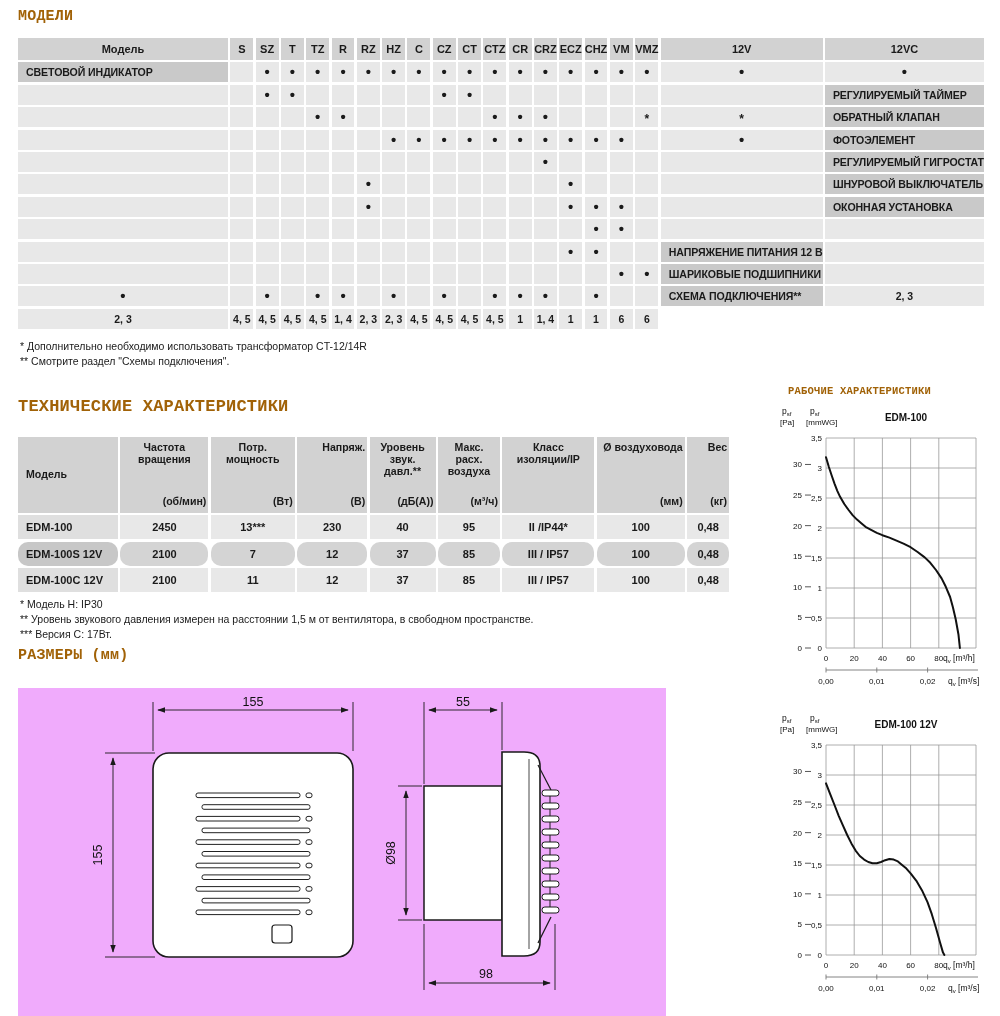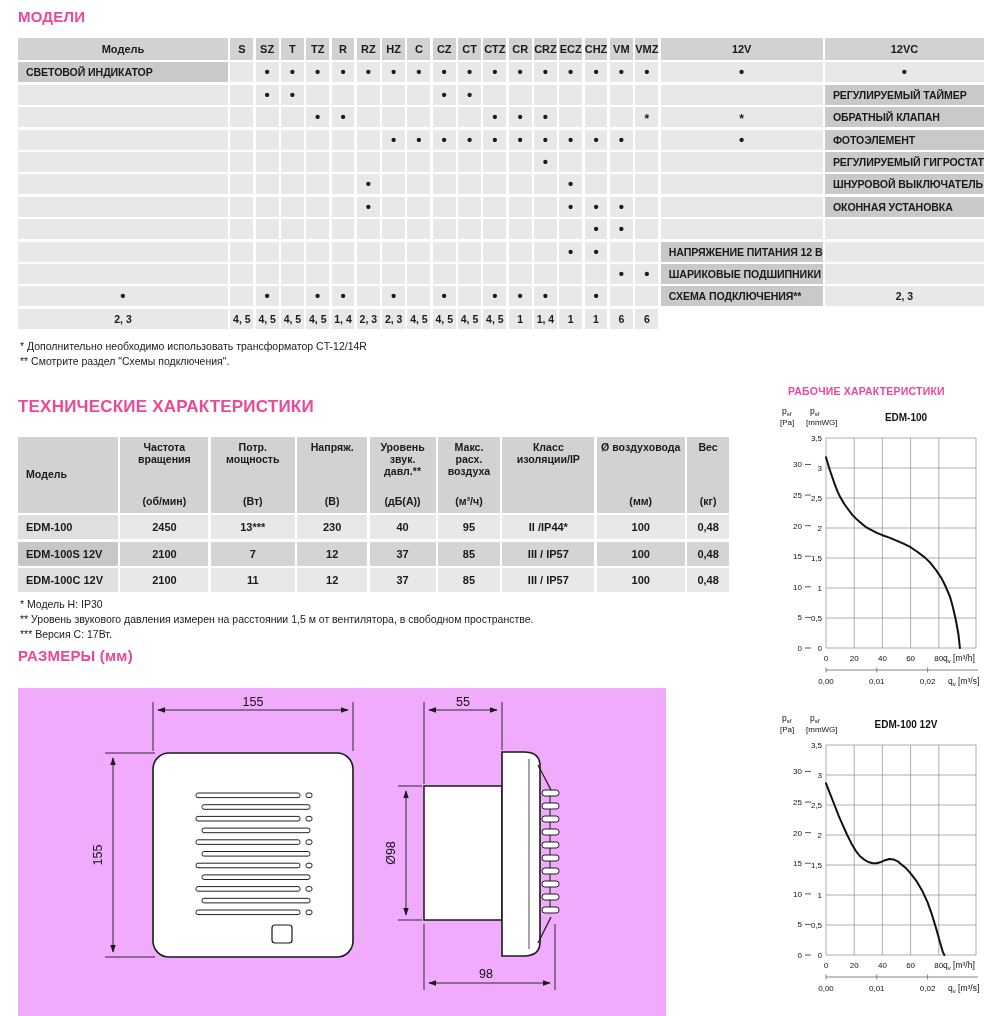--- a/index.html
+++ b/index.html
@@ -1,18 +1,18 @@
 <!DOCTYPE html>
 <html><head>
 <meta charset="utf-8">
 <style>
   html,body{margin:0;padding:0;background:#fff;}
   .page{position:relative;width:1000px;height:1016px;background:#fff;overflow:hidden;
         font-family:"Liberation Sans","DejaVu Sans",sans-serif;color:#1a1a1a;}
-  .sec-title{position:absolute;font-weight:800;color:#ec4899;letter-spacing:.2px;}
+  .sec-title{position:absolute;font-weight:800;color:#a16207;letter-spacing:.2px;font-family:Liberation Mono, monospace;}
   .t1{left:18px;top:8px;font-size:15px;}
   .t2{left:18px;top:397px;font-size:17px;}
   .t3{left:18px;top:647px;font-size:15px;}
   .t4{left:788px;top:385px;font-size:10.5px;font-weight:800;}
 
   
   .models-table{position:absolute;left:18px;top:38px;width:966px;display:grid;
     grid-template-columns:210px repeat(19,1fr);grid-template-rows:22px repeat(12,20px);
     gap:2.4px;}
   .mh{background:#d2d2d2;display:flex;align-items:center;justify-content:center;
@@ -24,27 +24,27 @@
   .mc .dot{font-size:15px;line-height:0;}
   .mc .star{font-size:12px;line-height:0;padding-top:4px;}
 
   .fn{position:absolute;left:20px;font-size:10.5px;color:#1a1a1a;white-space:nowrap;}
 
   
   .tech-table{position:absolute;left:18px;top:437px;width:692px;display:grid;
     grid-template-columns:100px 88px 84px 70px 66px 62px 92px 88px 42px;
     grid-template-rows:76px 24px 24px 24px;gap:2.4px;}
   .th{background:#d2d2d2;display:flex;flex-direction:column;justify-content:space-between;
-      align-items:center;text-align:center;font-size:10.6px;font-weight:700;
+      align-items:flex-end;text-align:center;font-size:10.6px;font-weight:700;
       padding:5px 2px;line-height:1.12;box-sizing:border-box;}
   .th.model{justify-content:center;align-items:flex-start;text-align:left;padding-left:8px;}
   .td{display:flex;align-items:center;justify-content:center;font-size:11px;font-weight:700;}
   .td.lbl{justify-content:flex-start;padding-left:8px;white-space:nowrap;}
   .rl{background:#e8e8e8;} .rl.lbl{background:#dfdfdf;}
-  .rd{background:#d4d4d4;} .rd.lbl{background:#c7c7c7;}
+  .rd{background:#d4d4d4;border-radius:10px;} .rd.lbl{background:#c7c7c7;}
 
   .dims-panel{position:absolute;left:18px;top:688px;width:648px;height:392px;background:#f0abfc;}
   .chart-box{position:absolute;width:230px;height:312px;}
   #chart-w0{left:778px;top:388px;} #chart-w1{left:778px;top:695px;}
   svg text{font-family:"Liberation Sans","DejaVu Sans",sans-serif;}
 </style>
 </head>
 <body>
 
 <div class="page">

